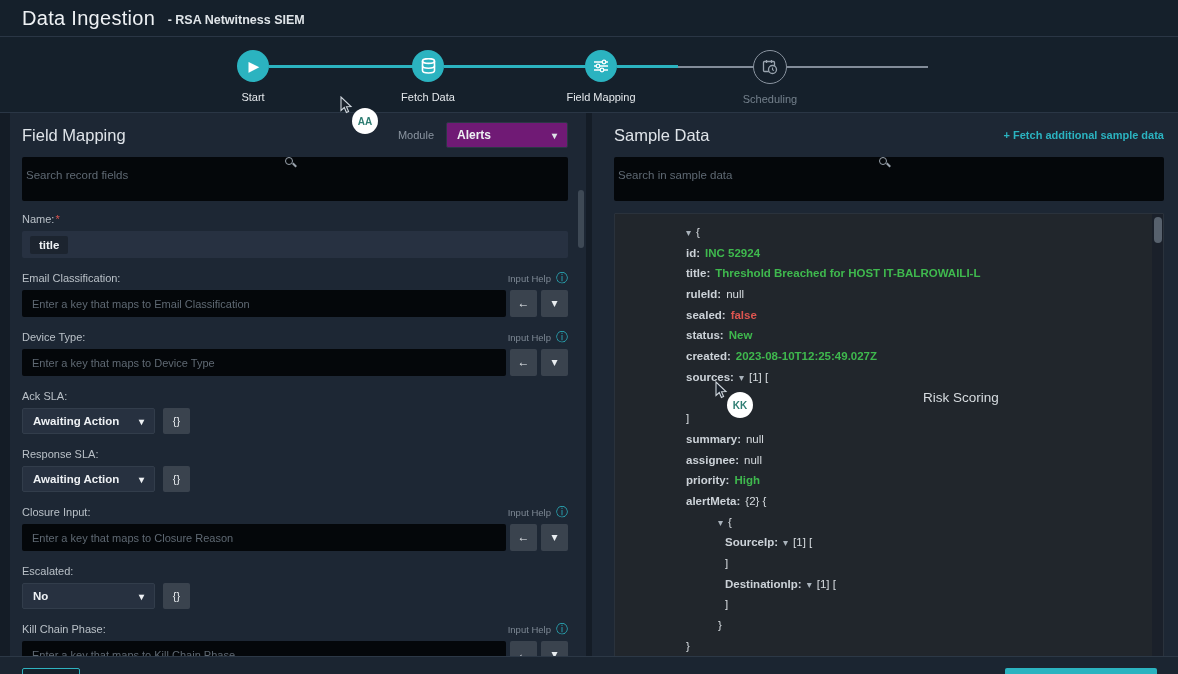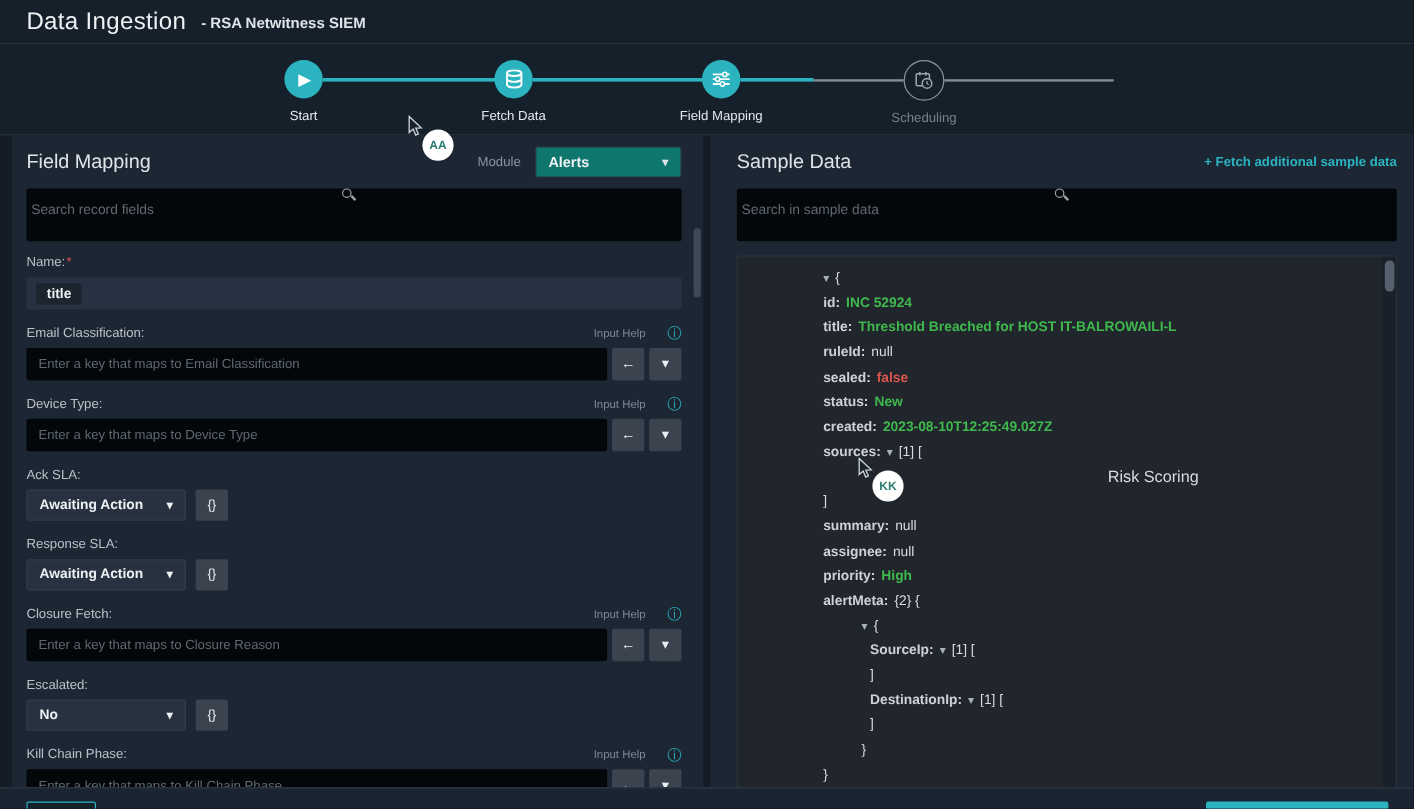--- a/index.html
+++ b/index.html
@@ -27,38 +27,38 @@
 
   
   .main{position:absolute;left:0;top:113px;width:1178px;height:543px;background:#141c26;}
   .panel{position:absolute;top:0;height:543px;background:#1d2734;box-sizing:border-box;overflow:hidden;}
   .panel.left{left:10px;width:576px;padding:0 18px 0 12px;}
   .panel.right{left:592px;width:586px;padding:0 14px 0 22px;}
   .panel-head{height:44px;display:flex;align-items:center;}
   .panel-head h2{margin:0;font-size:16.5px;font-weight:500;color:#dfe4e9;flex:0 0 auto;}
   .spacer{flex:1;}
   .module-label{font-size:11px;color:#8a94a0;margin-right:12px;}
-  .module-select{width:122px;height:26px;background:#0f766e;border:1px solid #2b3745;border-radius:2px;color:#eef1f4;font-size:12px;font-weight:600;display:flex;align-items:center;padding:0 10px;box-sizing:border-box;cursor:pointer;}
+  .module-select{width:122px;height:26px;background:#701a75;border:1px solid #2b3745;border-radius:2px;color:#eef1f4;font-size:12px;font-weight:600;display:flex;align-items:center;padding:0 10px;box-sizing:border-box;cursor:pointer;}
   .module-select .caret{margin-left:auto;font-size:10px;color:#dfe4e8;}
   .fetch-link{font-size:11px;font-weight:700;color:#2bb3c0;cursor:pointer;}
 
   .search-box{height:44px;background:#04070a;border-radius:2px;display:flex;align-items:center;padding:0 4px;margin-bottom:12px;flex-direction:column;}
   .mag{position:relative;width:11px;height:11px;margin-right:9px;flex:0 0 auto;}
   .mag::before{content:"";position:absolute;left:0;top:0;width:8px;height:8px;border:1.4px solid #9aa3ad;border-radius:50%;box-sizing:border-box;}
   .mag::after{content:"";position:absolute;left:6.5px;top:6.5px;width:1.6px;height:5px;background:#9aa3ad;transform:rotate(-45deg);transform-origin:top left;}
   .search-box input{background:transparent;border:none;outline:none;color:#c6ccd2;font-size:11.5px;width:100%;font-family:"Liberation Sans",sans-serif;}
   .search-box input::placeholder{color:#5f6973;}
 
   
   .frow{margin-bottom:14px;}
   .frow-head{display:flex;align-items:center;margin-bottom:6px;}
   .flabel{font-size:11px;color:#b9c0c7;}
   .req{color:#d9534f;font-size:11px;margin-left:1px;}
   .input-help{margin-left:auto;display:flex;align-items:center;}
-  .ih-text{font-size:9.5px;color:#7d8894;margin-right:18px;}
+  .ih-text{font-size:9.5px;color:#7d8894;margin-right:5px;}
   .ih-icon{font-size:12px;color:#2bb3c0;line-height:1;}
   .frow-body{display:flex;align-items:center;}
   .map-input{flex:1;height:27px;background:#04070a;border:none;border-radius:2px;color:#c6ccd2;font-size:11px;padding:0 10px;outline:none;font-family:"Liberation Sans",sans-serif;box-sizing:border-box;}
   .map-input::placeholder{color:#5f6973;}
   .sq-btn{width:27px;height:27px;margin-left:4px;background:#3a434e;border:none;border-radius:2px;color:#e9edf0;font-size:12px;line-height:27px;text-align:center;cursor:pointer;padding:0;flex:0 0 auto;}
   .chip-input{flex:1;height:27px;background:#273141;border-radius:2px;display:flex;align-items:center;padding:0 8px;box-sizing:border-box;}
   .chip{background:#1c242f;color:#eef1f4;font-size:11.5px;font-weight:600;padding:3px 9px;border-radius:2px;}
   .sel{width:133px;height:26px;background:#273140;border:1px solid #323d4b;border-radius:2px;color:#eef1f4;font-size:11.5px;font-weight:600;display:flex;align-items:center;padding:0 10px;box-sizing:border-box;cursor:pointer;}
   .sel .caret{margin-left:auto;font-size:10px;}
   .json-btn{width:27px;height:26px;margin-left:8px;background:#3a434e;border:none;border-radius:2px;color:#e9edf0;font-size:11px;cursor:pointer;}
@@ -238,21 +238,21 @@
           <div class="sel">
             <span>Awaiting Action</span>
             <span class="caret">▾</span>
           </div>
           <button class="json-btn">{}</button>
         </div>
       </div>
 
       <div class="frow">
         <div class="frow-head">
-          <span class="flabel">Closure Fetch:</span>
+          <span class="flabel">Closure Input:</span>
           <span class="input-help">
               <span class="ih-text">Input Help</span>
               <span class="ih-icon">ⓘ</span>
             </span>
         </div>
         <div class="frow-body">
           <input class="map-input" placeholder="Enter a key that maps to Closure Reason" style="">
           <button class="sq-btn"><span>←</span></button>
           <button class="sq-btn"><span>▾</span></button>
         </div>

